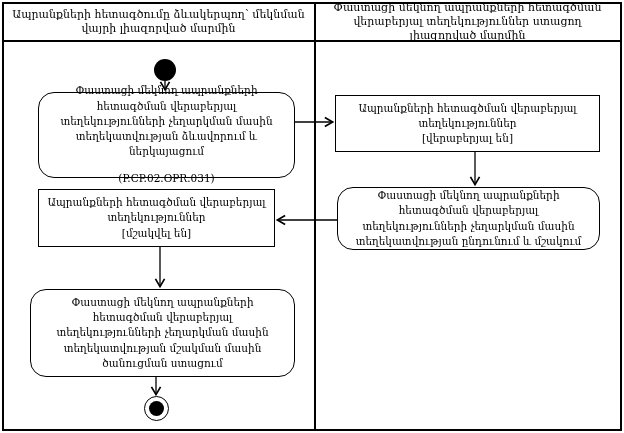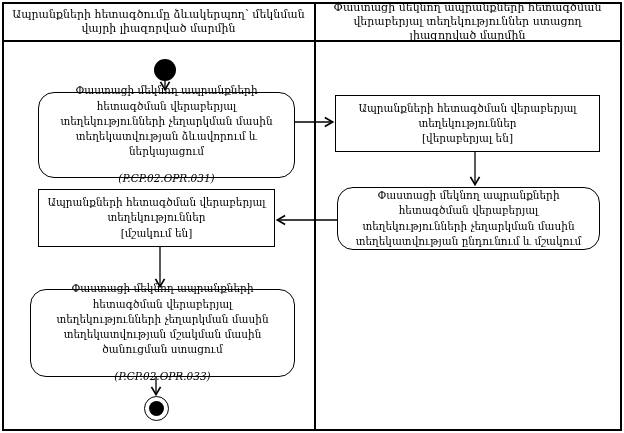--- a/index.html
+++ b/index.html
@@ -22,21 +22,21 @@
     width:310px;display:flex;align-items:center;justify-content:center;
     text-align:center;font-size:11px;line-height:1.25;padding:2px 8px;box-sizing:border-box;
   }
   .header-cell.right{width:306px;margin-left:2px;}
   .node{
     position:absolute;border:1.5px solid #000;background:#fff;box-sizing:border-box;
     display:flex;flex-direction:column;align-items:center;justify-content:center;
     text-align:center;font-size:10.5px;line-height:1.45;padding:2px 8px;
   }
   .node.rounded{border-radius:16px;}
-  .node .code{margin-top:12px;font-style:italic;}
+  .node .code{margin-top:12px;}
   .initial-node{
     position:absolute;width:22px;height:22px;border-radius:50%;background:#000;
   }
   .final-node{
     position:absolute;width:25px;height:25px;border-radius:50%;
     border:1.5px solid #000;box-sizing:border-box;
     display:flex;align-items:center;justify-content:center;background:#fff;
   }
   .final-node .inner{width:15px;height:15px;border-radius:50%;background:#000;}
   svg.overlay{position:absolute;left:0;top:0;pointer-events:none;}
@@ -69,26 +69,25 @@
       <div>Ապրանքների հետագծման վերաբերյալ տեղեկություններ</div>
       <div>[վերաբերյալ են]</div>
     </div>
 
     <div class="node rounded" style="left:333px;top:183px;width:263px;height:63px;">
       <div>Փաստացի մեկնող ապրանքների հետագծման վերաբերյալ տեղեկությունների չեղարկման մասին տեղեկատվության ընդունում և մշակում</div>
     </div>
 
     <div class="node" style="left:34px;top:185px;width:237px;height:58px;">
       <div>Ապրանքների հետագծման վերաբերյալ տեղեկություններ</div>
-      <div>[մշակում են]</div>
+      <div>[մշակվել են]</div>
     </div>
 
     <div class="node rounded" style="left:26px;top:285px;width:265px;height:88px;">
       <div>Փաստացի մեկնող ապրանքների հետագծման վերաբերյալ տեղեկությունների չեղարկման մասին տեղեկատվության մշակման մասին ծանուցման ստացում</div>
-      <div class="code">(P.CP.02.OPR.033)</div>
     </div>
 
     <div class="final-node" style="left:140px;top:392px;">
       <div class="inner"></div>
     </div>
 
     <svg class="overlay" width="616" height="425" viewBox="0 0 616 425">
       <defs>
         <marker id="arrow" markerWidth="10" markerHeight="10" refX="6.5" refY="4.5" orient="auto">
           <path d="M1,1 L7,4.5 L1,8" fill="none" stroke="#000" stroke-width="1.3"></path>

